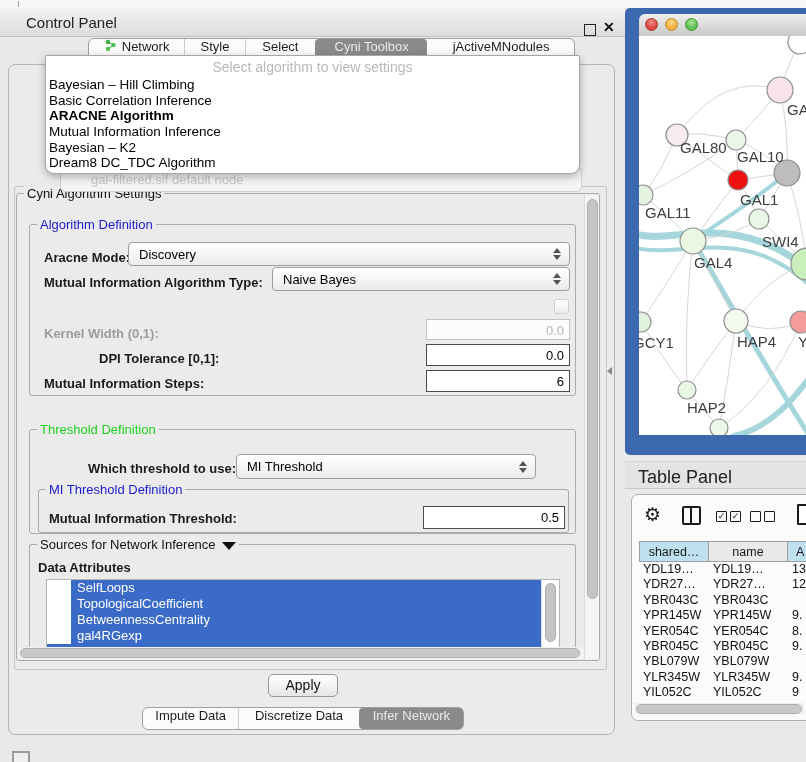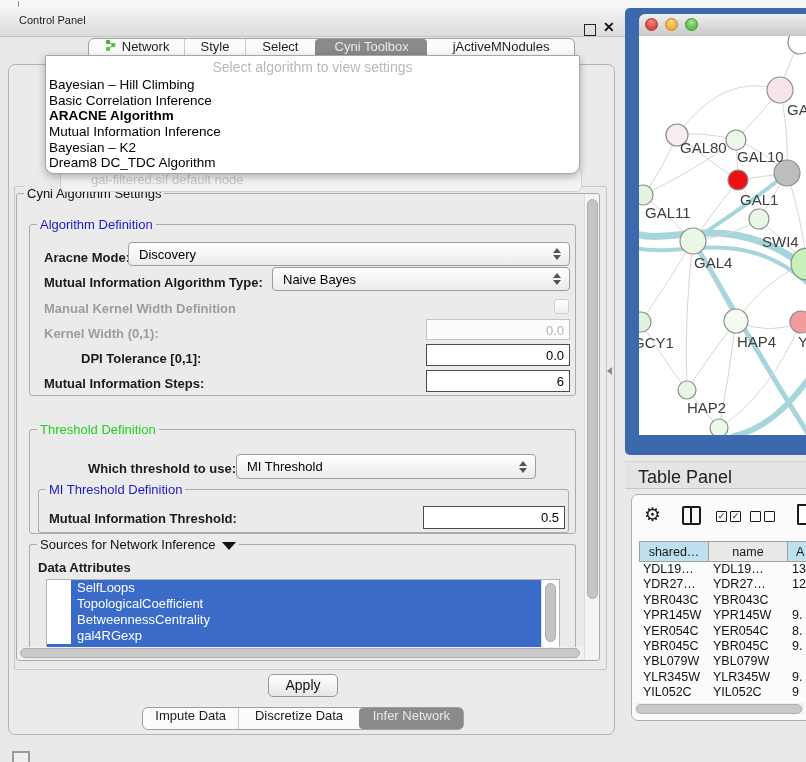--- a/index.html
+++ b/index.html
@@ -6,21 +6,21 @@
   body{width:806px;height:762px;overflow:hidden;font-family:"Liberation Sans",sans-serif;background:#e9e9e9;}
   #app{position:relative;width:806px;height:762px;background:#e9e9e9;}
   .abs{position:absolute;}
 
   
   .top-strip{left:0;top:0;width:806px;height:8px;background:#f7f7f7;border-bottom:1px solid #dedede;}
   .top-tick{left:18px;top:1px;width:1px;height:6px;background:#9a9a9a;}
 
   
   .cp-titlebar{left:0;top:8px;width:625px;height:28px;background:linear-gradient(#f3f3f3,#dcdcdc);border-bottom:1px solid #c2c2c2;}
-  .cp-title{position:absolute;left:19px;top:6px;font-size:11px;color:#222;}
+  .cp-title{position:absolute;left:26px;top:6px;font-size:15px;color:#222;}
   .float-btn{position:absolute;left:584px;top:16px;width:10px;height:10px;border:1.5px solid #222;background:transparent;}
   .close-btn{position:absolute;left:603px;top:11px;font-size:14px;font-weight:bold;color:#111;}
 
   
   .outer-panel{left:8px;top:64px;width:605px;height:669px;background:#ebebeb;border:1px solid #b4b4b4;border-radius:7px;}
   .scrollpane{left:14px;top:186px;width:591px;height:482px;background:#ebebeb;border:1px solid #c6c6c6;border-radius:2px;}
 
   
   .tabbar{display:flex;background:#fbfbfb;border:1px solid #9f9f9f;border-radius:6px;height:23px;box-sizing:border-box;align-items:stretch;z-index:10;}
   .tab{display:flex;justify-content:center;font-size:13px;color:#1d1d1d;border-left:1px solid #cdcdcd;white-space:nowrap;gap:5px;}
@@ -188,27 +188,26 @@
 
       <span class="lbl" style="left:14px;top:50px;">Mutual Information Algorithm Type:</span>
       <div class="combo" style="left:242px;top:42px;width:298px;height:24px;">
         <span class="val">Naive Bayes</span>
         <span class="spinner">
             <span class="spin-up"></span>
             <span class="spin-dn"></span>
           </span>
       </div>
 
-      <span class="lbl dis" style="left:14px;top:76px;">Manual Kernel Width Definition</span>
       <div class="checkbox" style="left:524px;top:74px;"></div>
 
       <span class="lbl dis" style="left:14px;top:101px;">Kernel Width (0,1):</span>
       <div class="field off" style="left:396px;top:94px;width:144px;height:21px;">0.0</div>
 
-      <span class="lbl" style="left:14px;top:126px;padding-left:37px;">DPI Tolerance [0,1]:</span>
+      <span class="lbl" style="left:32px;top:126px;padding-left:37px;">DPI Tolerance [0,1]:</span>
       <div class="field on" style="left:396px;top:119px;width:144px;height:22px;">0.0</div>
 
       <span class="lbl" style="left:14px;top:151px;">Mutual Information Steps:</span>
       <div class="field on" style="left:396px;top:145px;width:144px;height:22px;">6</div>
     </div>
 
     <span class="lbl" style="left:22px;top:208px;margin-top:40px;"><span>Hub/Transcription Factor Definition</span><span class="tri-right"></span></span>
 
     <div class="groupbox" style="position:absolute;left:12px;top:235px;width:545px;height:103px;">
       <span class="gtitle green">Threshold Definition</span>

